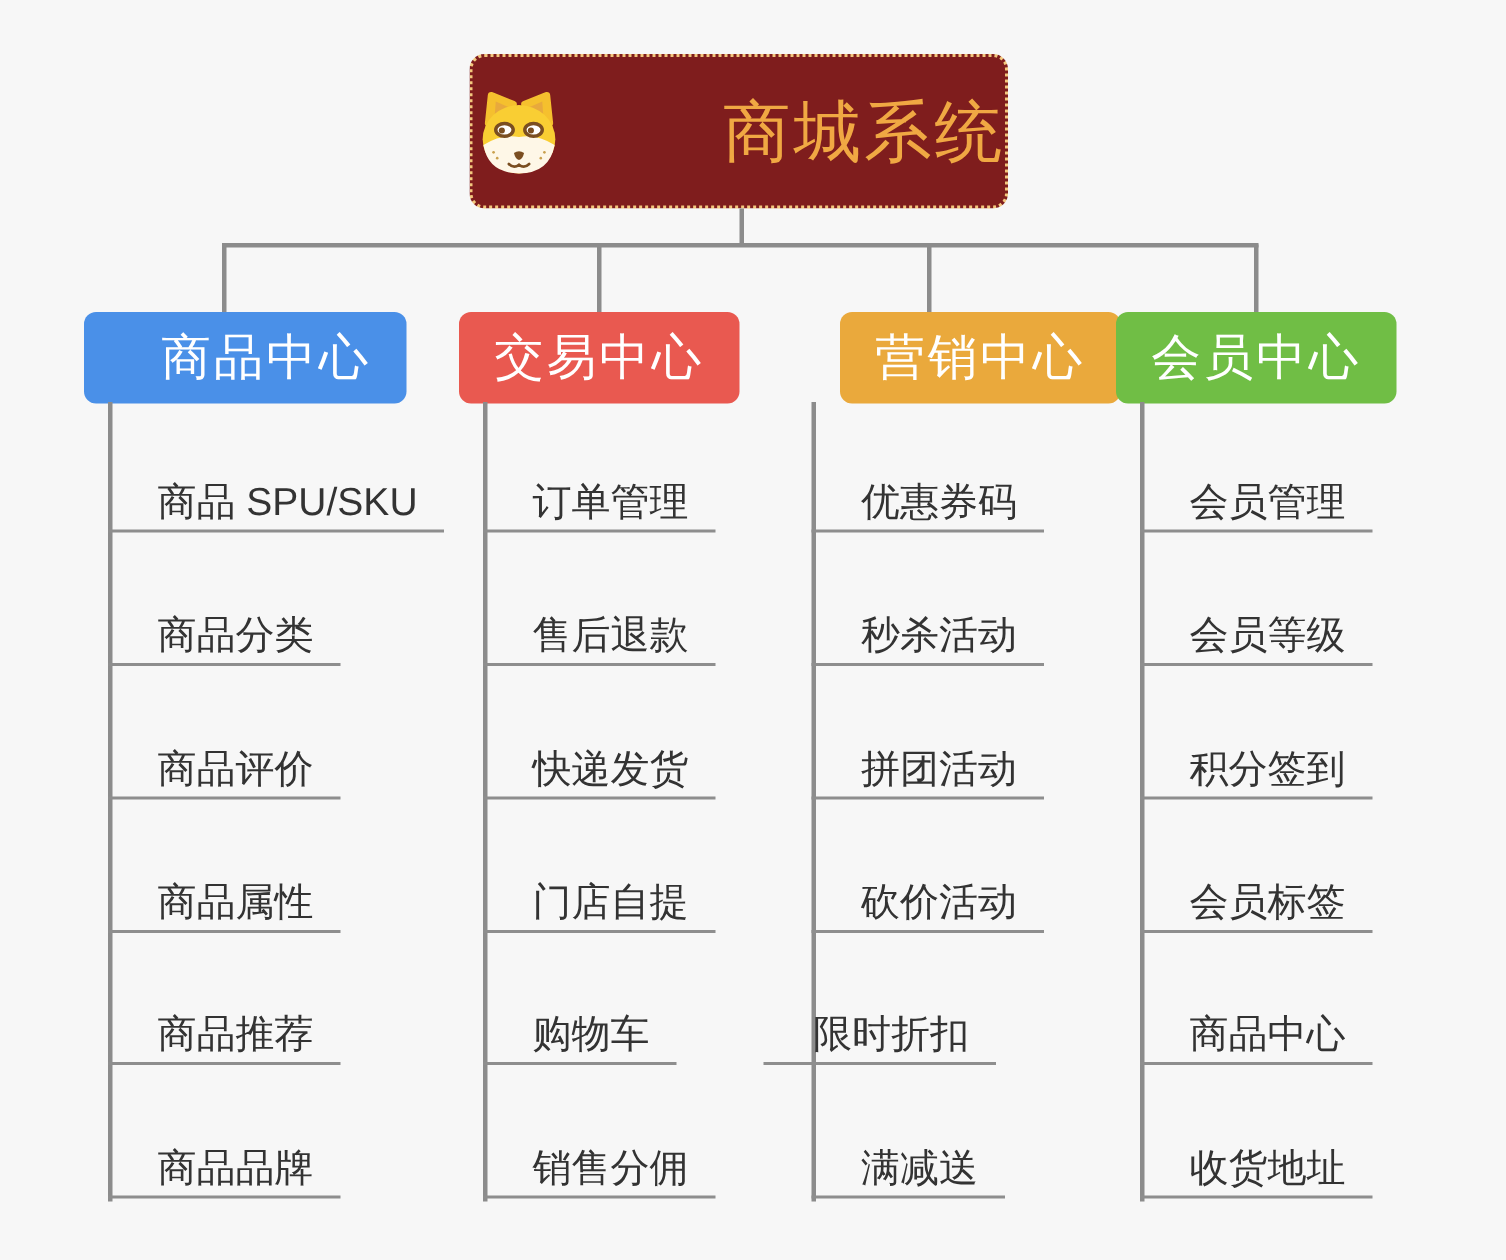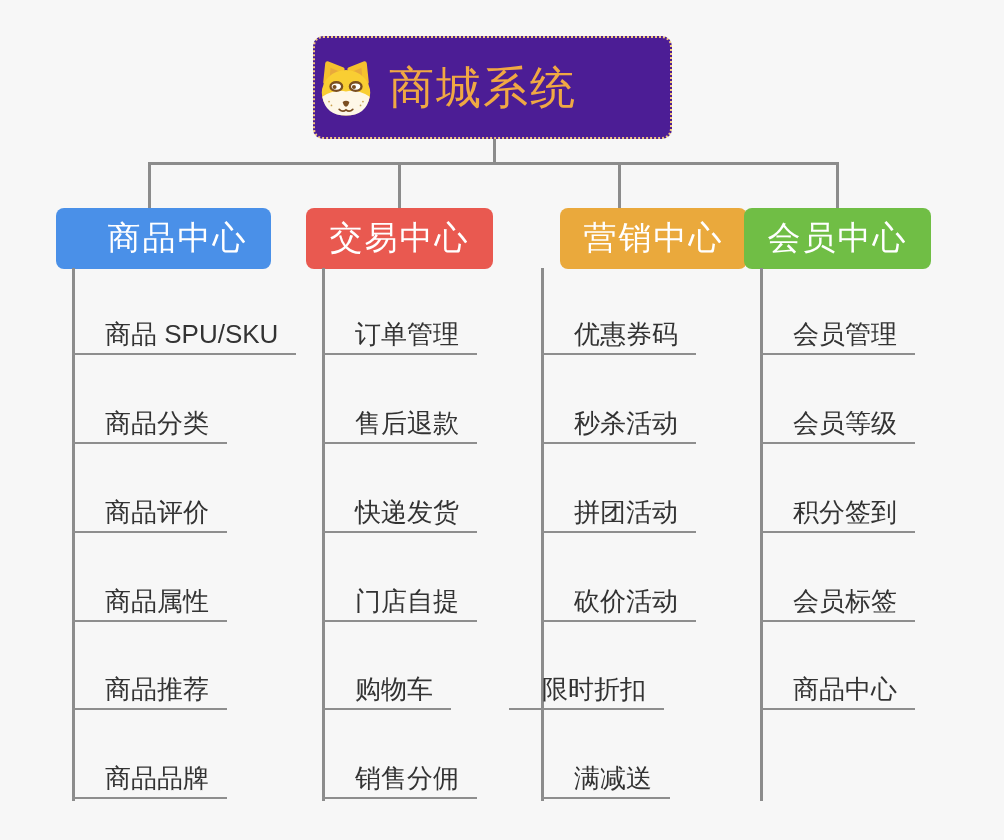--- a/index.html
+++ b/index.html
@@ -16,22 +16,22 @@
   .hline, .vline, .stub, .drop {
     position: absolute; background: var(--connector, #8C8C8C);
   }
   .stub  { width: 3px; height: 24px; top: 139px; }
   .hline { height: 3px; top: 162px; }
   .drop  { width: 3px; height: 45px; top: 163px; }
   .vline { width: 3px; top: 268px; height: 533px; }
   
   .root-box {
     position: absolute; left: 313px; top: 36px; width: 359px; height: 103px;
-    background: #4c1d95; border: 2px dotted #F3C87E; border-radius: 10px;
-    box-sizing: border-box; display: flex; align-items: center; justify-content: flex-start;
+    background: #7f1d1d; border: 2px dotted #F3C87E; border-radius: 10px;
+    box-sizing: border-box; display: flex; align-items: center; justify-content: space-between;
     gap: 12px;
   }
   .root-title {
     font-size: 45px; font-weight: 500; letter-spacing: 2px; white-space: nowrap;
   }
   
   .branch-box {
     position: absolute; top: 208px; width: 187px; height: 61px;
     border-radius: 8px; display: flex; align-items: center; justify-content: center;
     font-size: 33px; letter-spacing: 2px; color: var(--branch-label, #FFFFFF);
@@ -111,14 +111,15 @@
   <div class="child" style="left:541px; top:582px">砍价活动</div>
   <div class="child" style="left:509px; top:670px">限时折扣</div>
   <div class="child" style="left:541px; top:759px">满减送</div>
 
   <div class="vline" style="left:760px"></div>
   <div class="child" style="left:760px; top:315px">会员管理</div>
   <div class="child" style="left:760px; top:404px">会员等级</div>
   <div class="child" style="left:760px; top:493px">积分签到</div>
   <div class="child" style="left:760px; top:582px">会员标签</div>
   <div class="child" style="left:760px; top:670px">商品中心</div>
+  <div class="child" style="left:760px; top:759px">收货地址</div>
 
 </div>
 
 </body></html>

